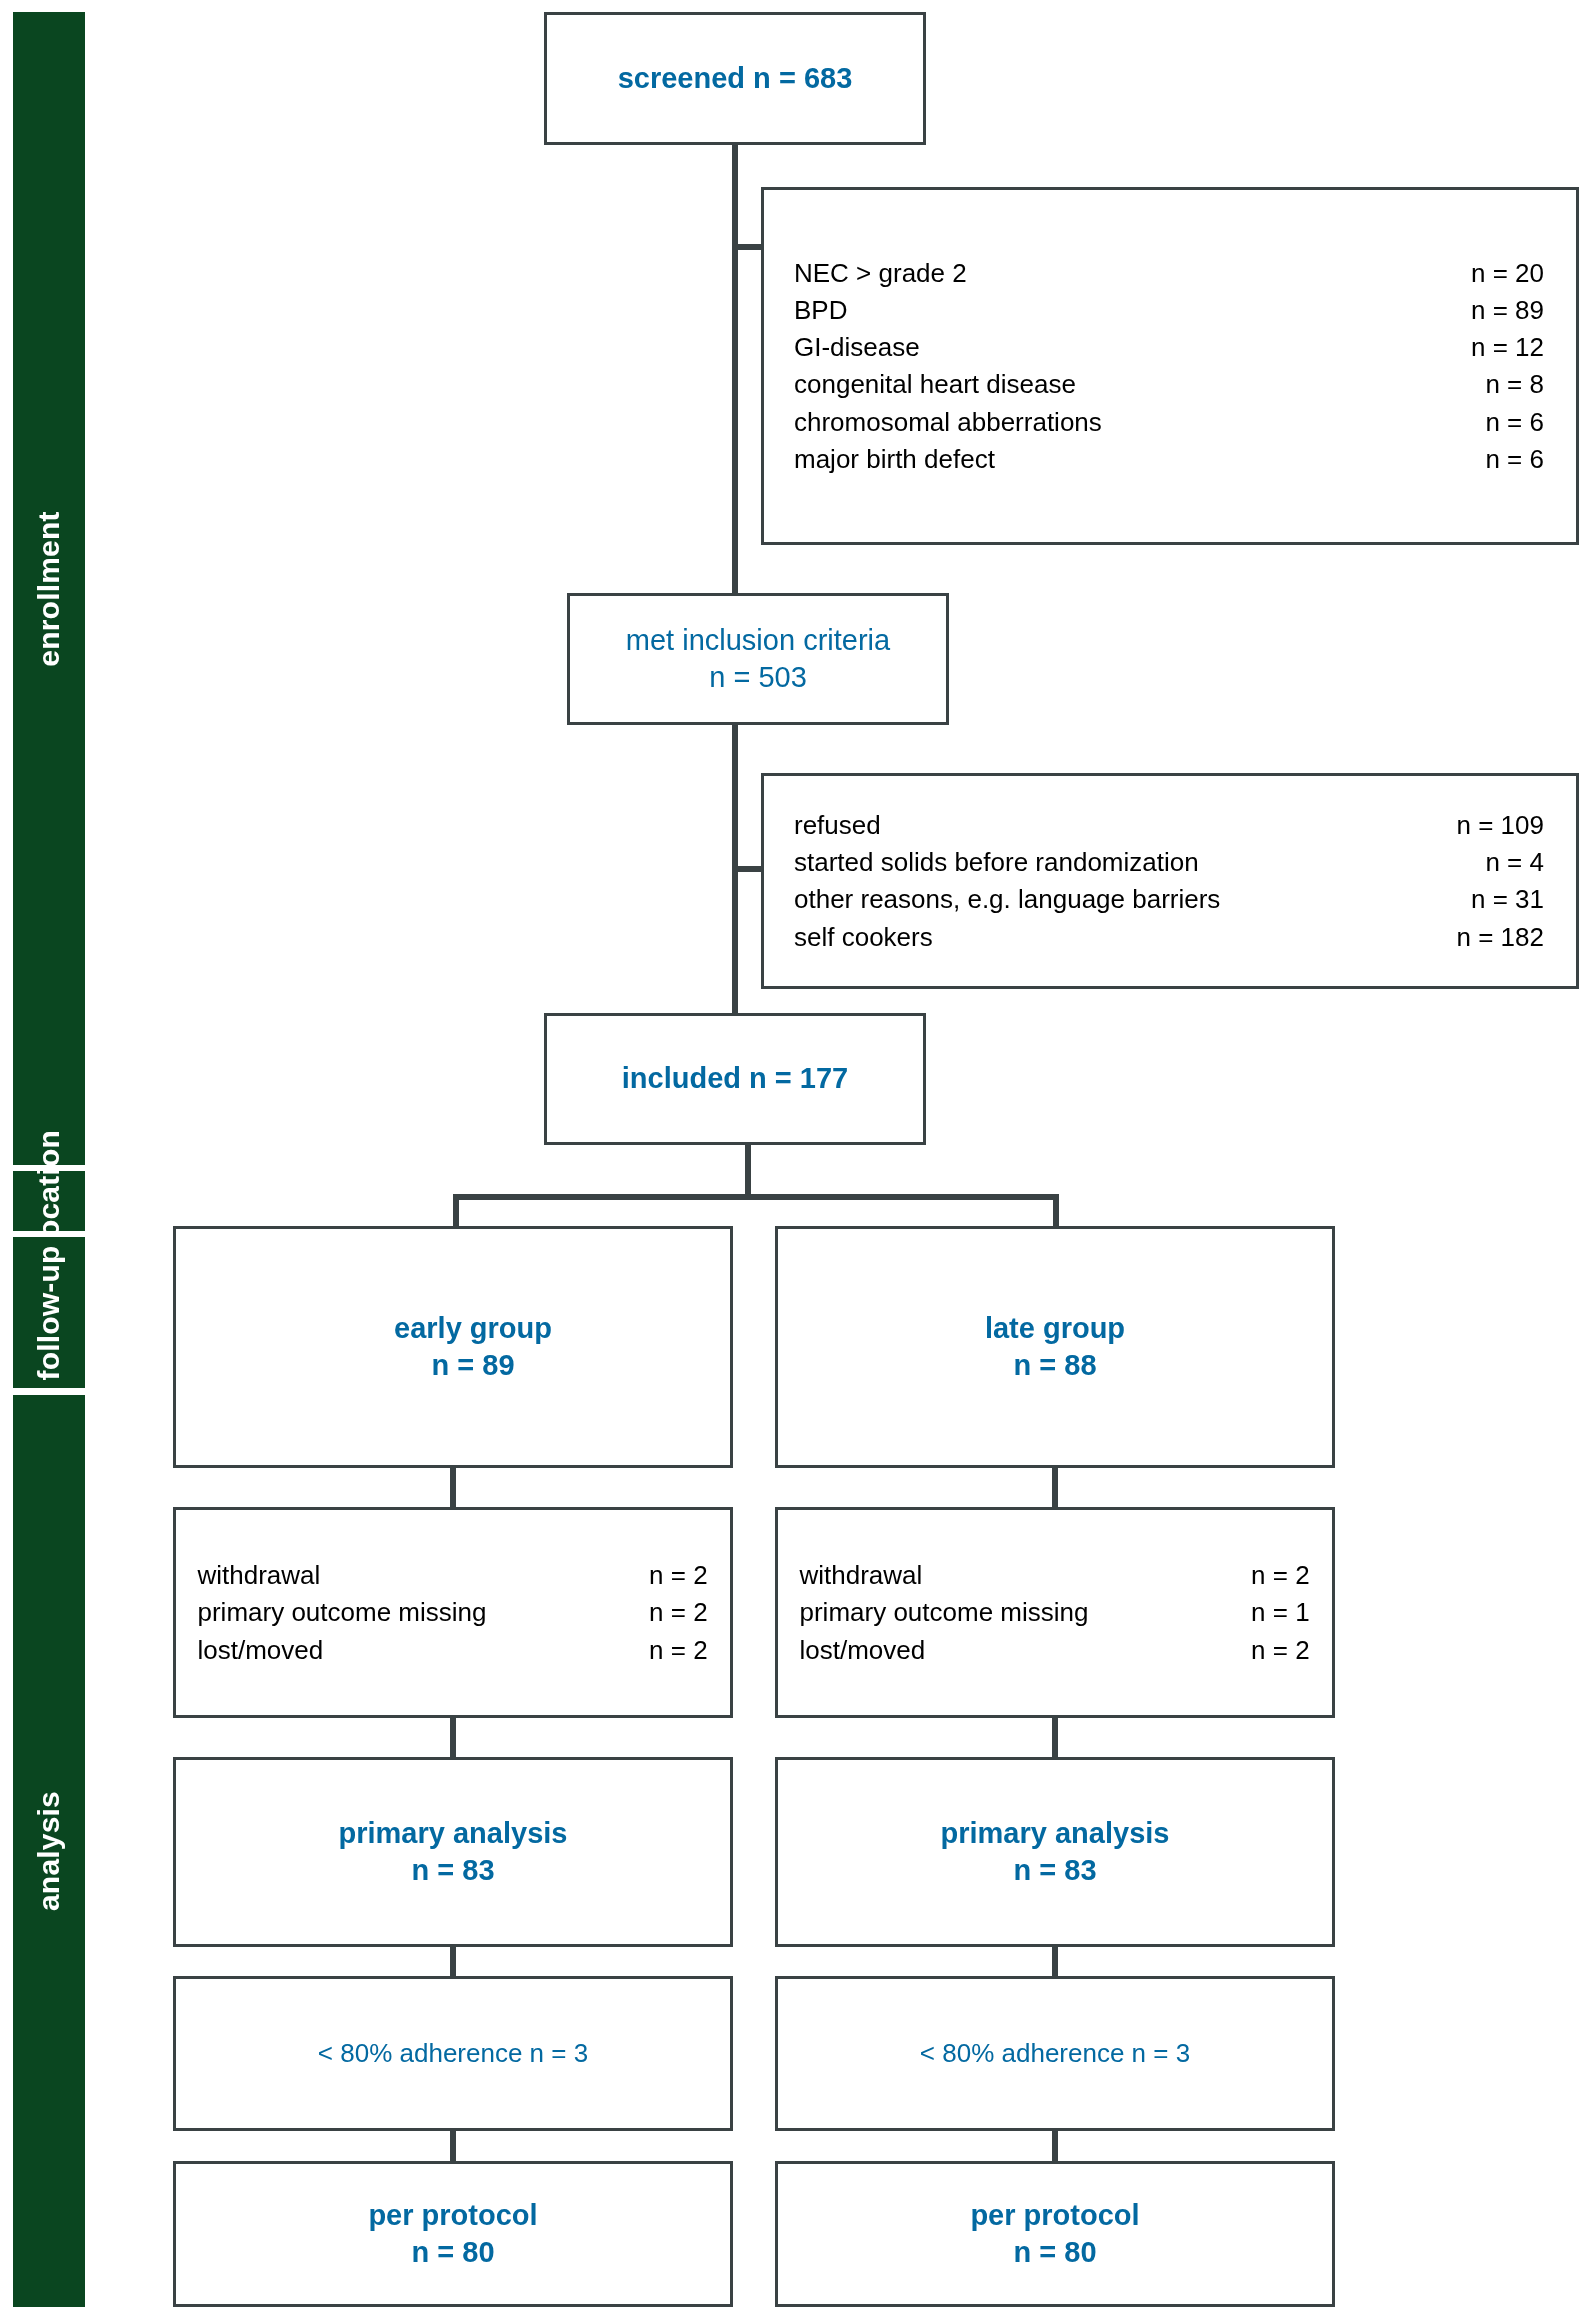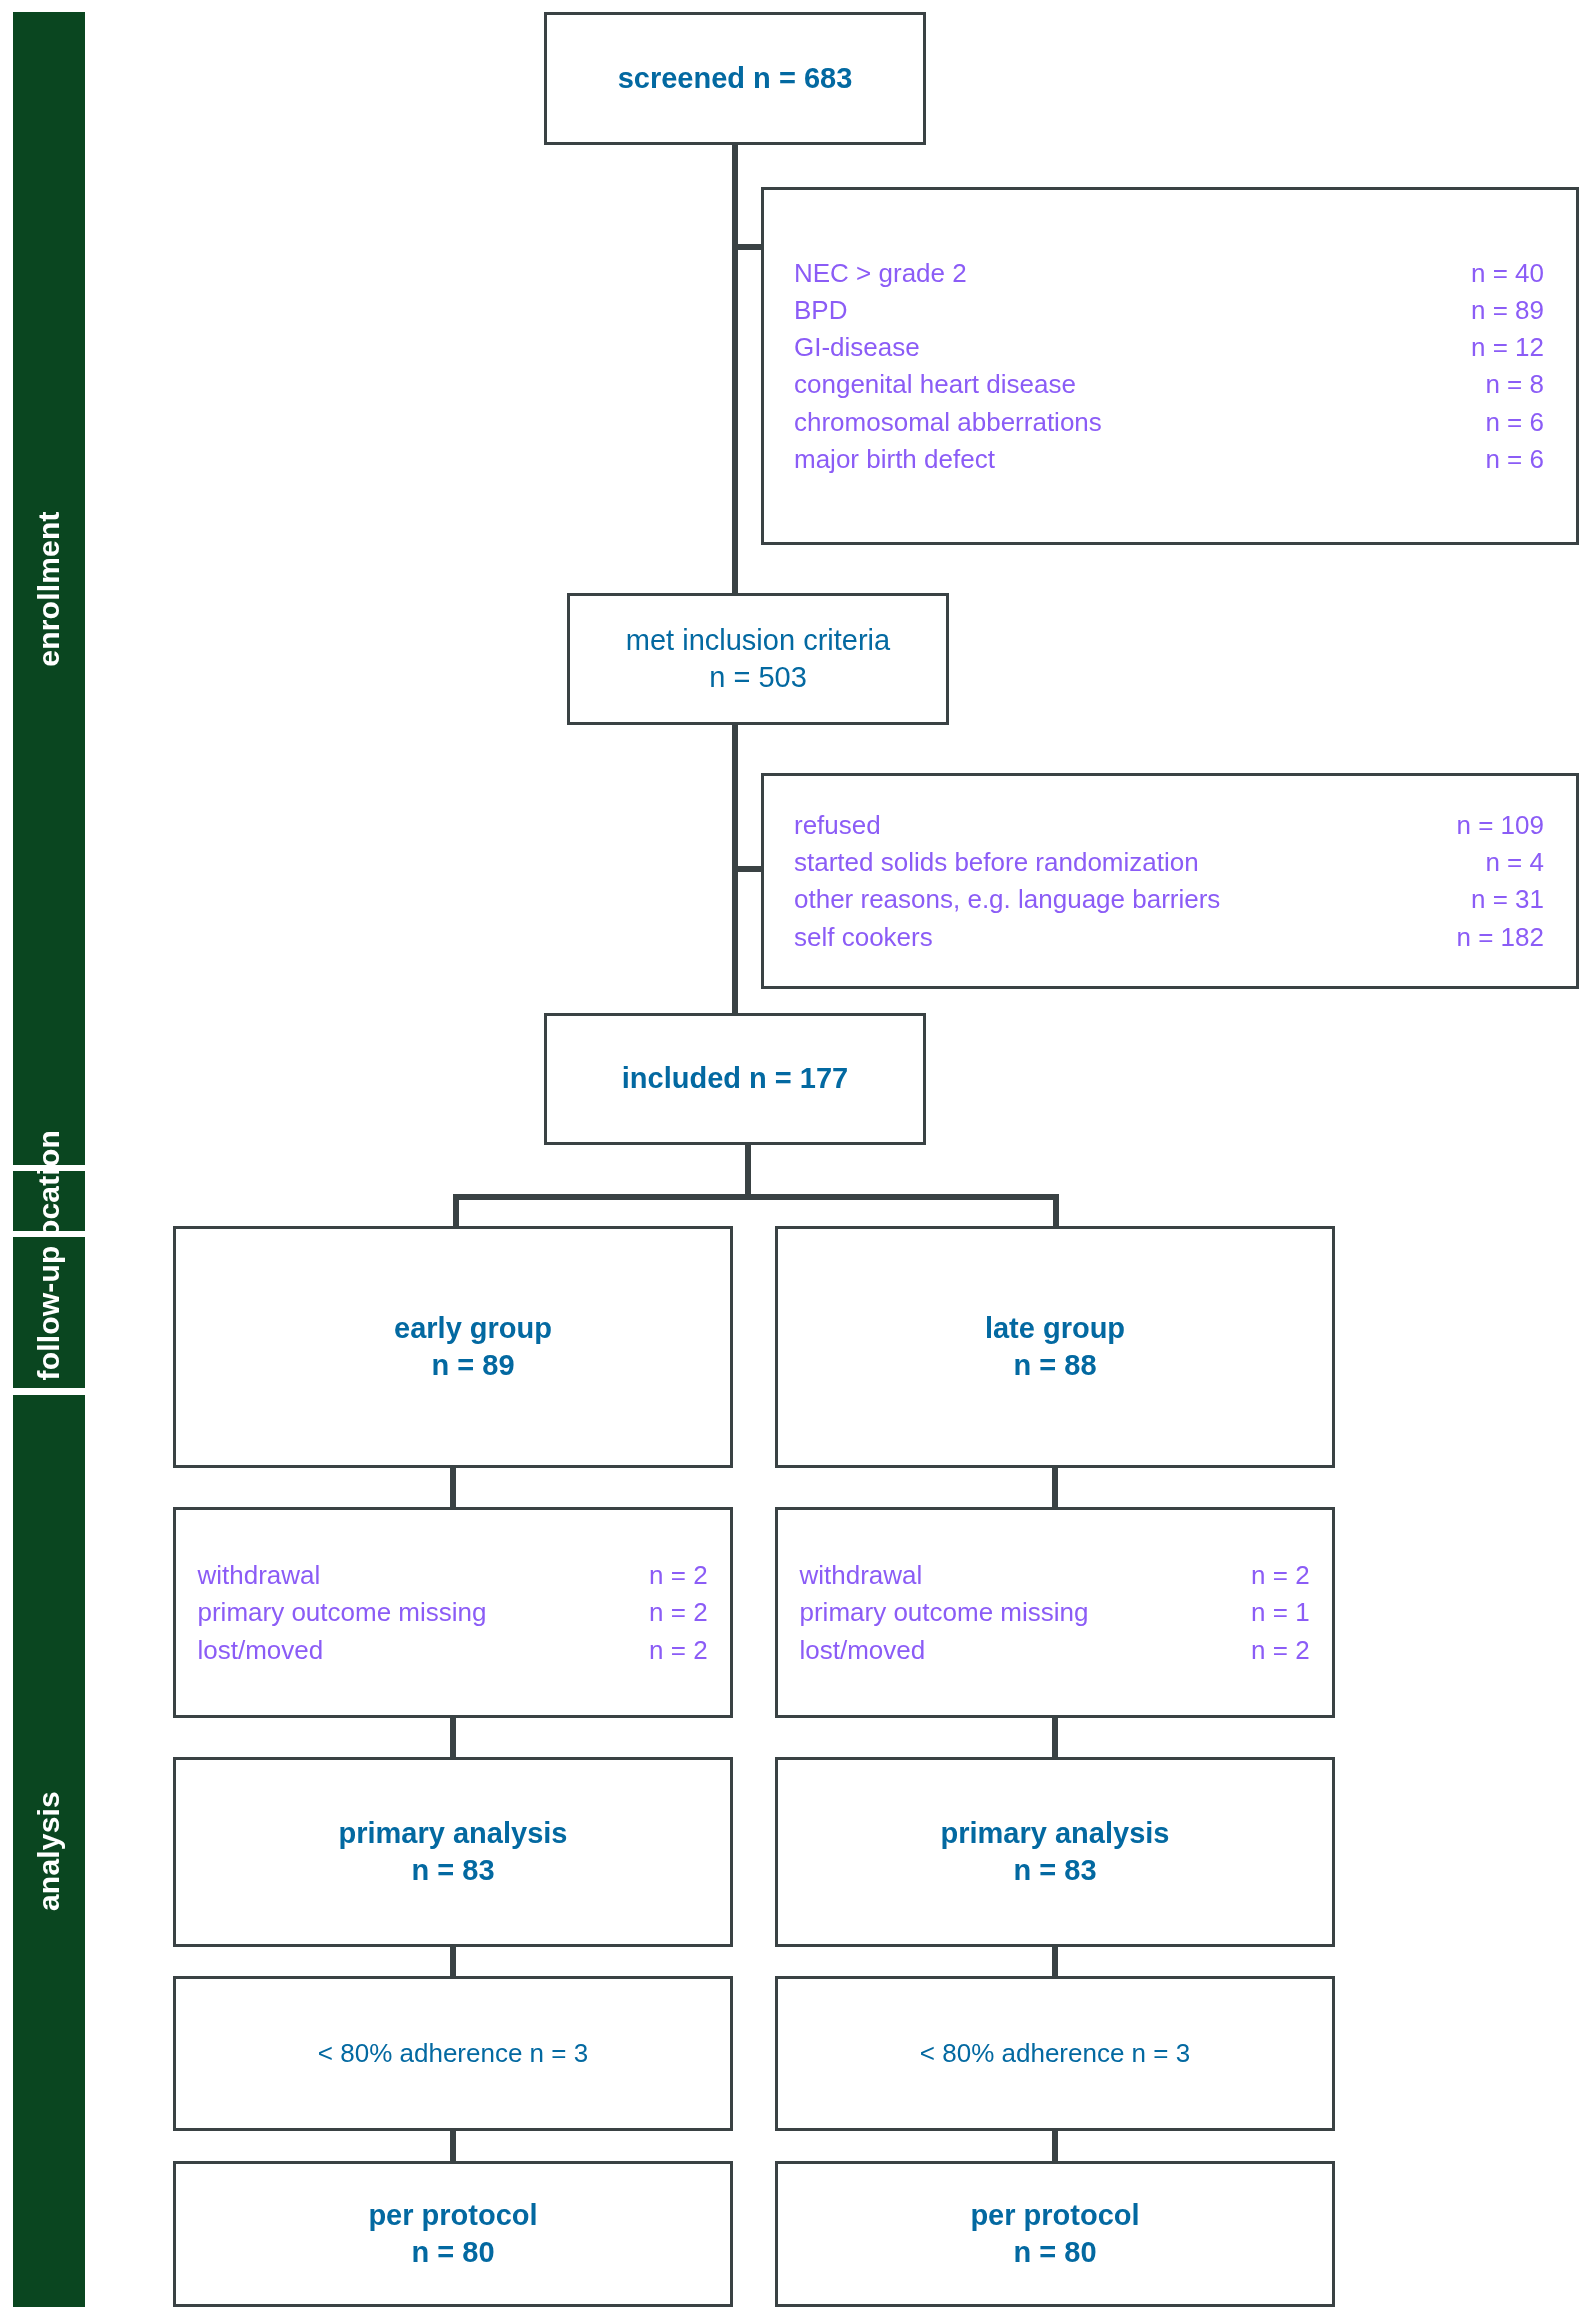--- a/index.html
+++ b/index.html
@@ -64,21 +64,21 @@
     width:100%;
     box-sizing:border-box;
     display:flex;
     flex-direction:column;
     gap:2.9px;
   }
   .reason-row{
     display:flex;
     align-items:baseline;
     justify-content:space-between;
-    color:#8b5cf6;
+    color:#000000;
     font-size:26px;
     font-weight:normal;
     line-height:1.32;
     white-space:nowrap;
   }
   .reason-label{flex:0 0 auto;}
   .reason-n{flex:0 0 auto;text-align:left;}
 
   
   .line{position:absolute;background:#3a4244;}
@@ -127,21 +127,21 @@
   <div class="line vline" style="left:1052px;top:2131px;height:32px;"></div>
 
   <div class="box center-txt" style="left:544px;top:12.2px;width:382px;height:133px;">
     <div class="ttl">screened n = 683</div>
   </div>
 
   <div class="box" style="left:761px;top:187px;width:818px;height:358px;padding:19.5px 32px 19.5px 30px;">
     <div class="reasons">
       <div class="reason-row">
         <span class="reason-label">NEC &gt; grade 2</span>
-        <span class="reason-n">n = 40</span>
+        <span class="reason-n">n = 20</span>
       </div>
       <div class="reason-row">
         <span class="reason-label">BPD</span>
         <span class="reason-n">n = 89</span>
       </div>
       <div class="reason-row">
         <span class="reason-label">GI-disease</span>
         <span class="reason-n">n = 12</span>
       </div>
       <div class="reason-row">

